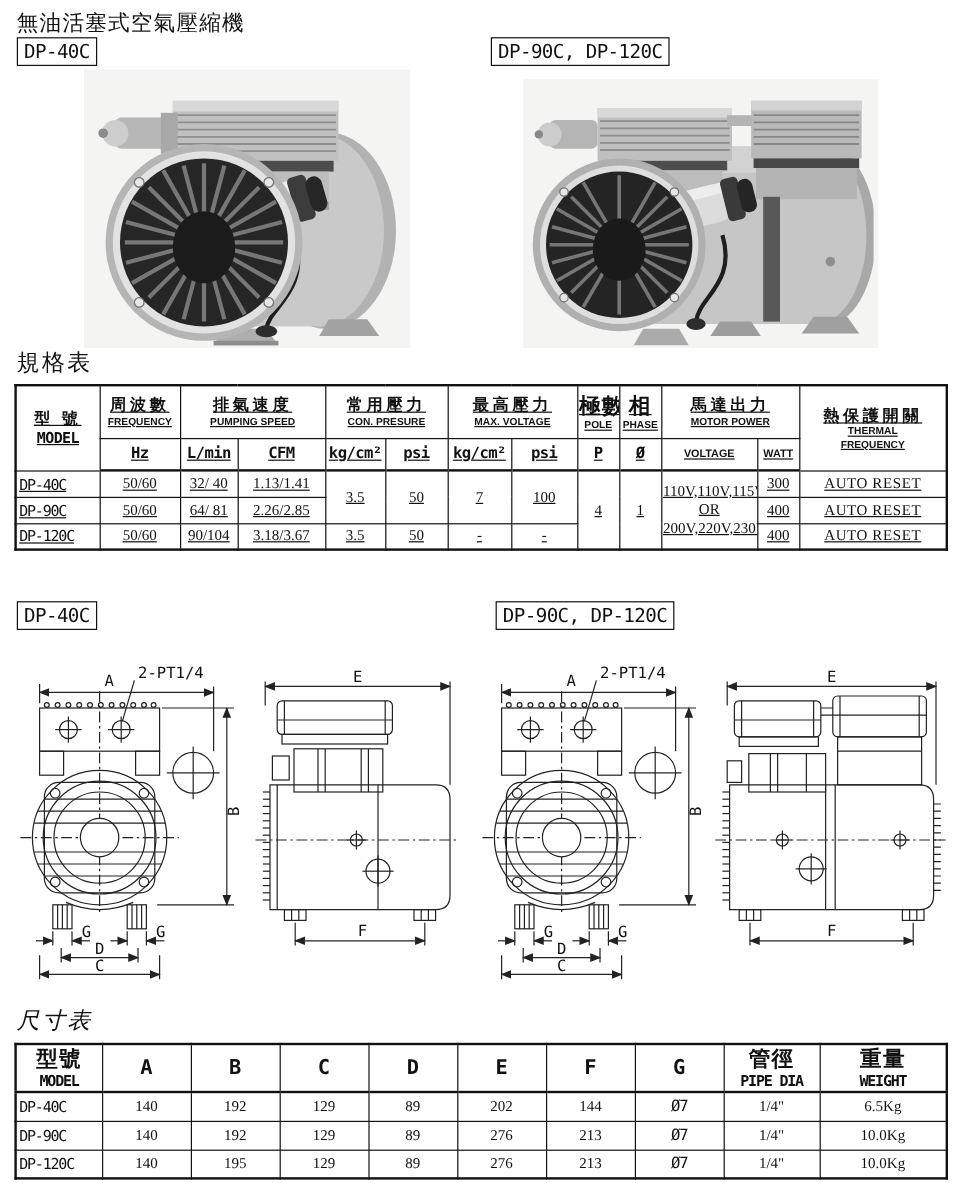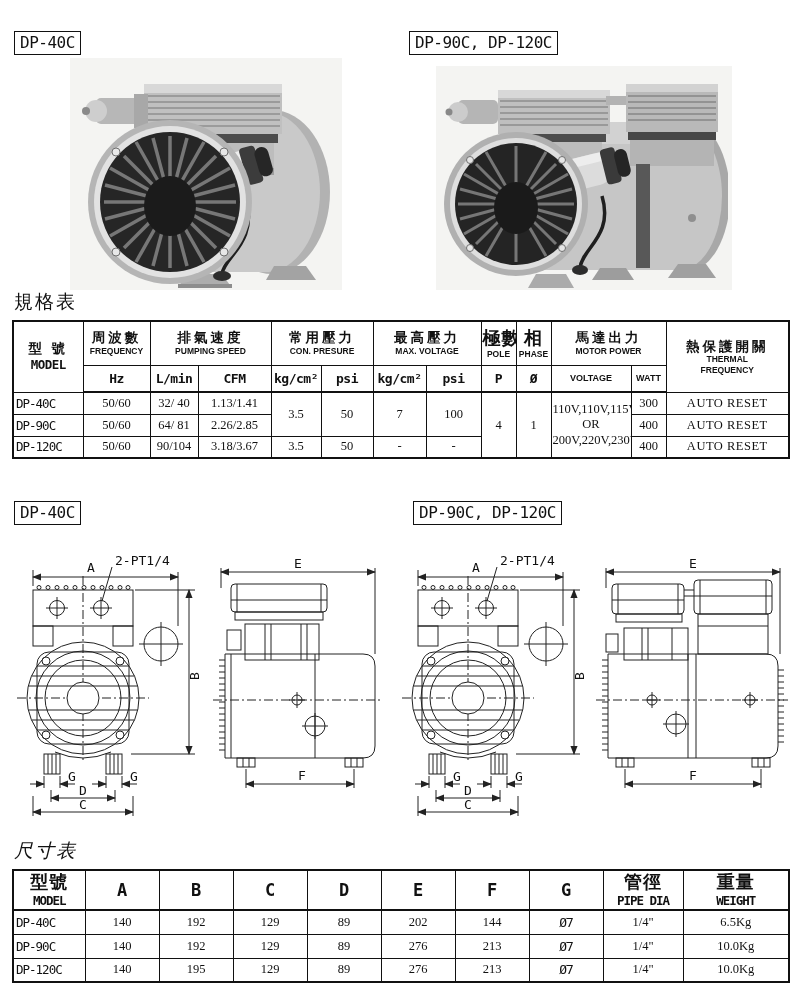--- a/index.html
+++ b/index.html
@@ -21,21 +21,21 @@
 
   .photo { position:absolute; }
   .photo-bg { position:absolute; background:#f4f4f2; }
 
   .section-head { position:absolute; font-size:19px; letter-spacing:2px; }
   .sh1 { left:14px; top:289px; }
   .sh2 { left:14px; top:838px;font-style:italic; }
 
   table { border-collapse:collapse; table-layout:fixed; background:#fff; }
   .spec, .dims { position:absolute; left:12px; width:776px; border:2px solid #111; }
-  .spec { top:320px; }
+  .spec { top:320px;text-decoration:underline; }
   .dims { top:869px; }
   th, td { border:1px solid #111; text-align:center; vertical-align:middle; padding:0 1px; overflow:hidden; }
   thead tr:last-child th { border-bottom:2px solid #111; }
 
   .hzh  { font-size:13.5px; letter-spacing:3px; line-height:1.15; white-space:nowrap; }
   .hzh2 { font-size:18px; letter-spacing:1px; line-height:1.15; white-space:nowrap;text-align:center; }
   .hen  { font-family:"Liberation Sans", sans-serif; font-size:8.5px; letter-spacing:0; line-height:1.2; }
   .hen-wrap { width:58px; margin:0 auto; }
   .hunit { font-family:"DejaVu Sans Mono", monospace; font-size:13px; letter-spacing:-0.5px; }
   .spec thead tr.r1 th { height:44px; }
@@ -55,20 +55,21 @@
 
   .drawing { position:absolute; }
   .dwg-line { stroke:#222; stroke-width:1; fill:none; }
   .dtx { font-family:"DejaVu Sans Mono", monospace; font-size:13px; fill:#111; }
 </style>
 </head>
 <body>
 
 <div class="page">
 
+  <div class="title zh">無油活塞式空氣壓縮機</div>
 
   <div class="model-box mb1">DP-40C</div>
   <div class="model-box mb2">DP-90C, DP-120C</div>
 
   <div class="photo-bg" style="left:70px; top:58px; width:272px; height:232px;"></div>
   <svg class="photo" style="left:74px; top:60px;" width="264" height="228" viewBox="0 0 264 228">
 
     <ellipse cx="198" cy="132" rx="58" ry="82" fill="#b2b2b2"></ellipse>
     <ellipse cx="192" cy="132" rx="54" ry="80" fill="#c9c9c9"></ellipse>
     <rect x="95" y="52" width="100" height="160" fill="#c9c9c9"></rect>

